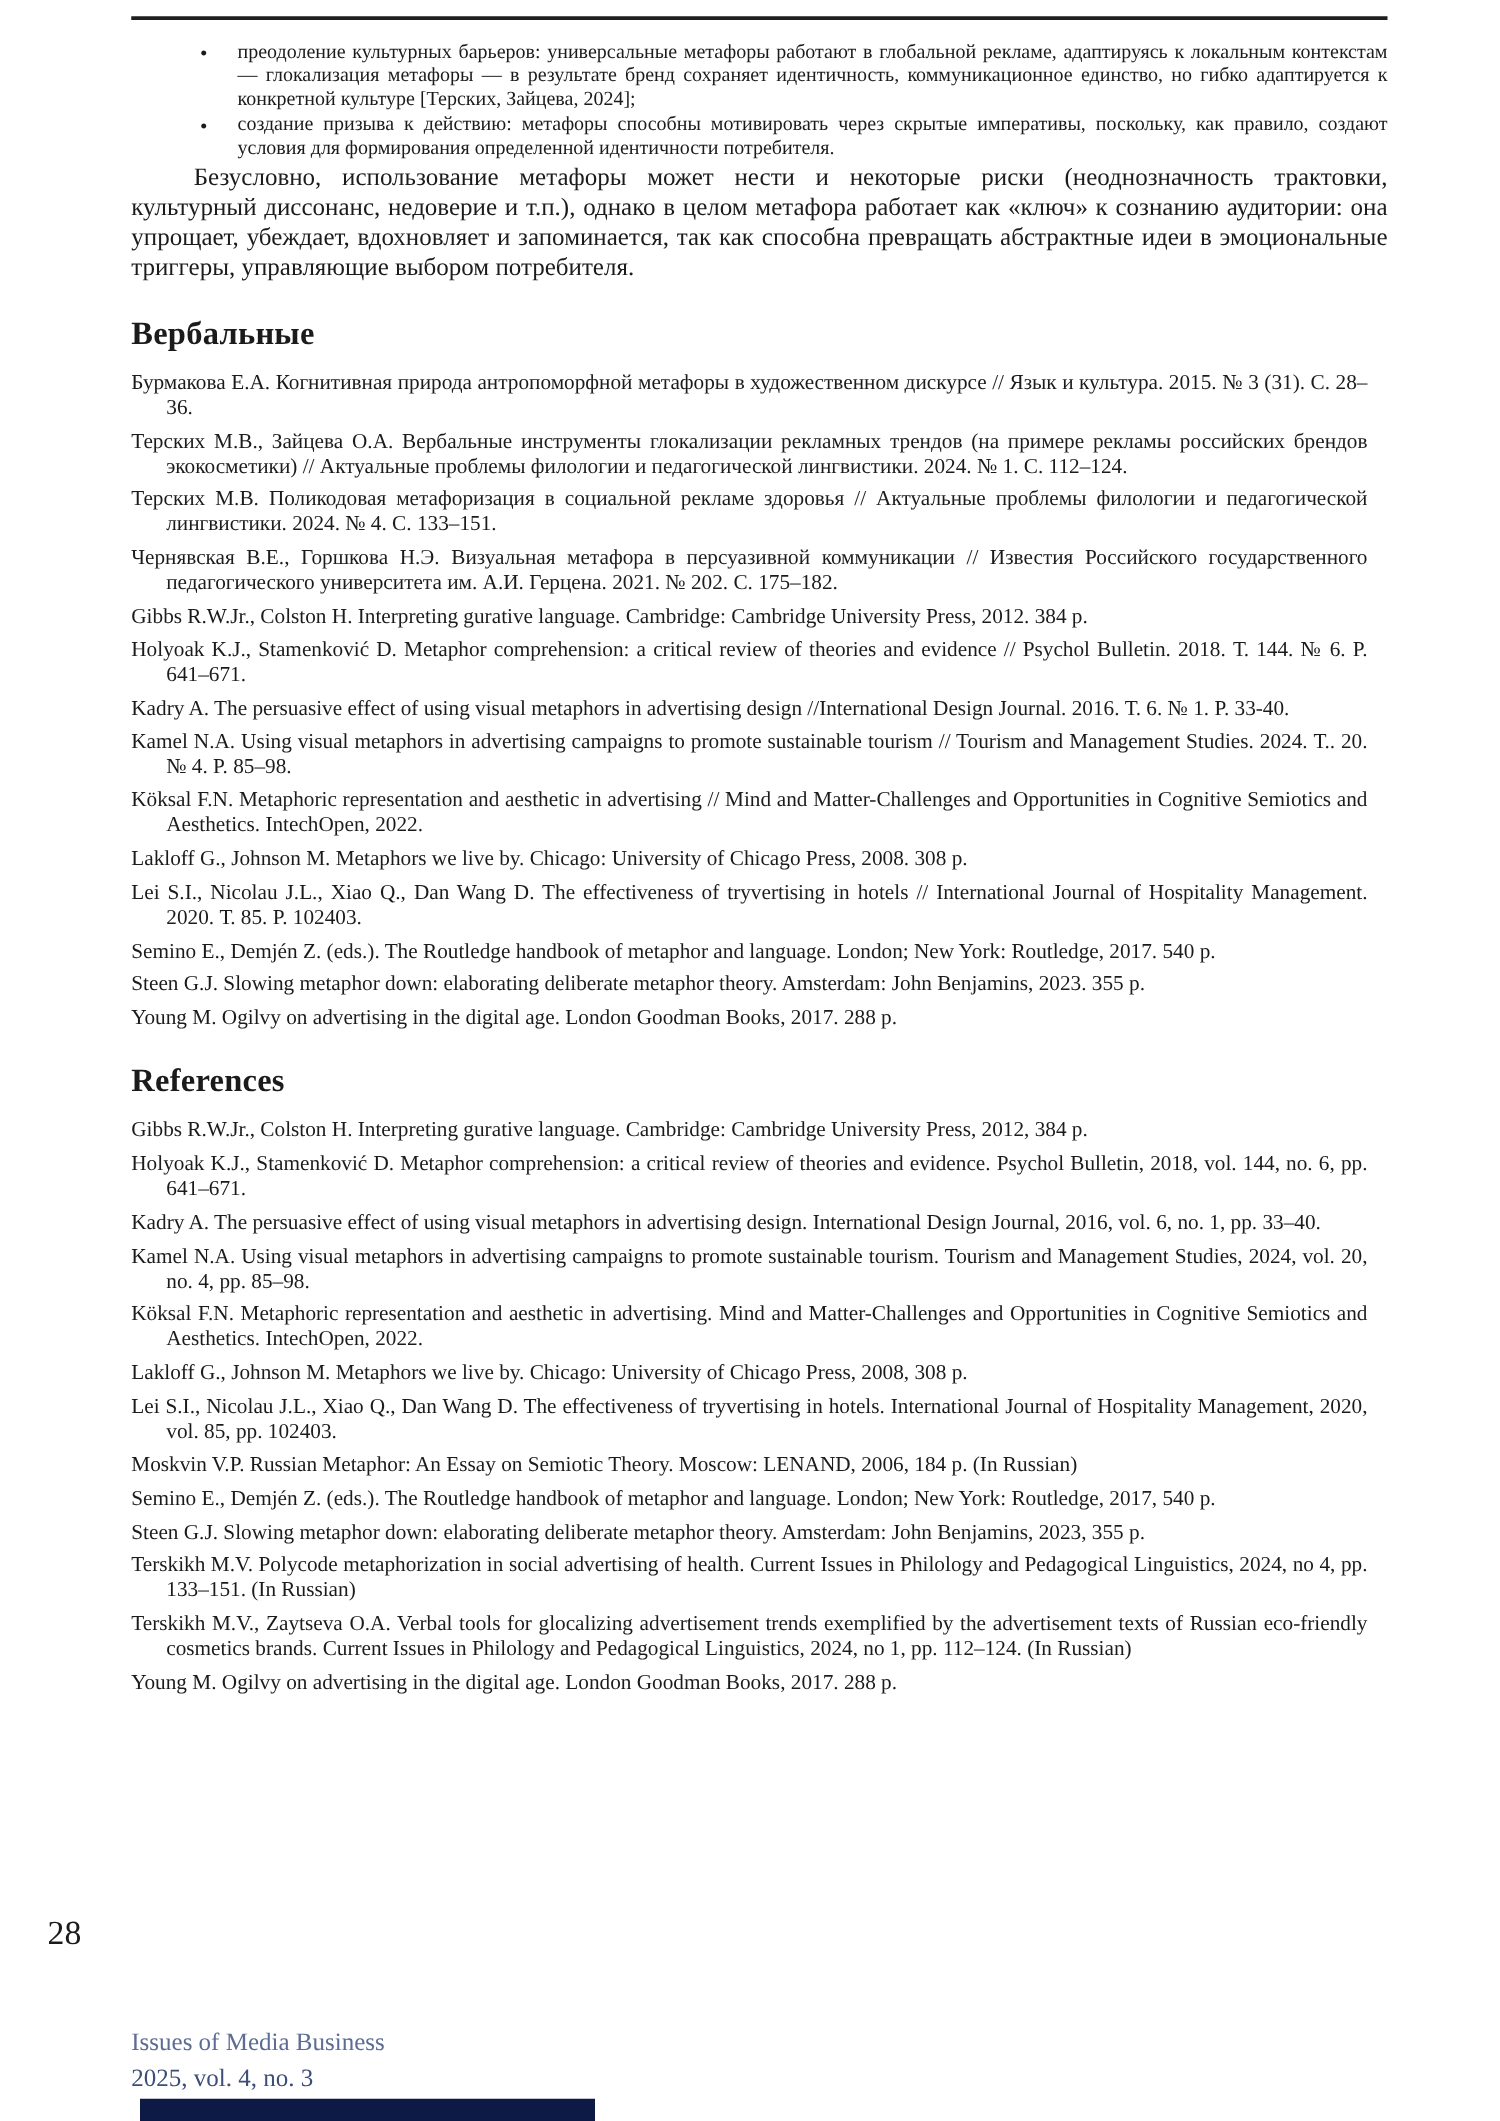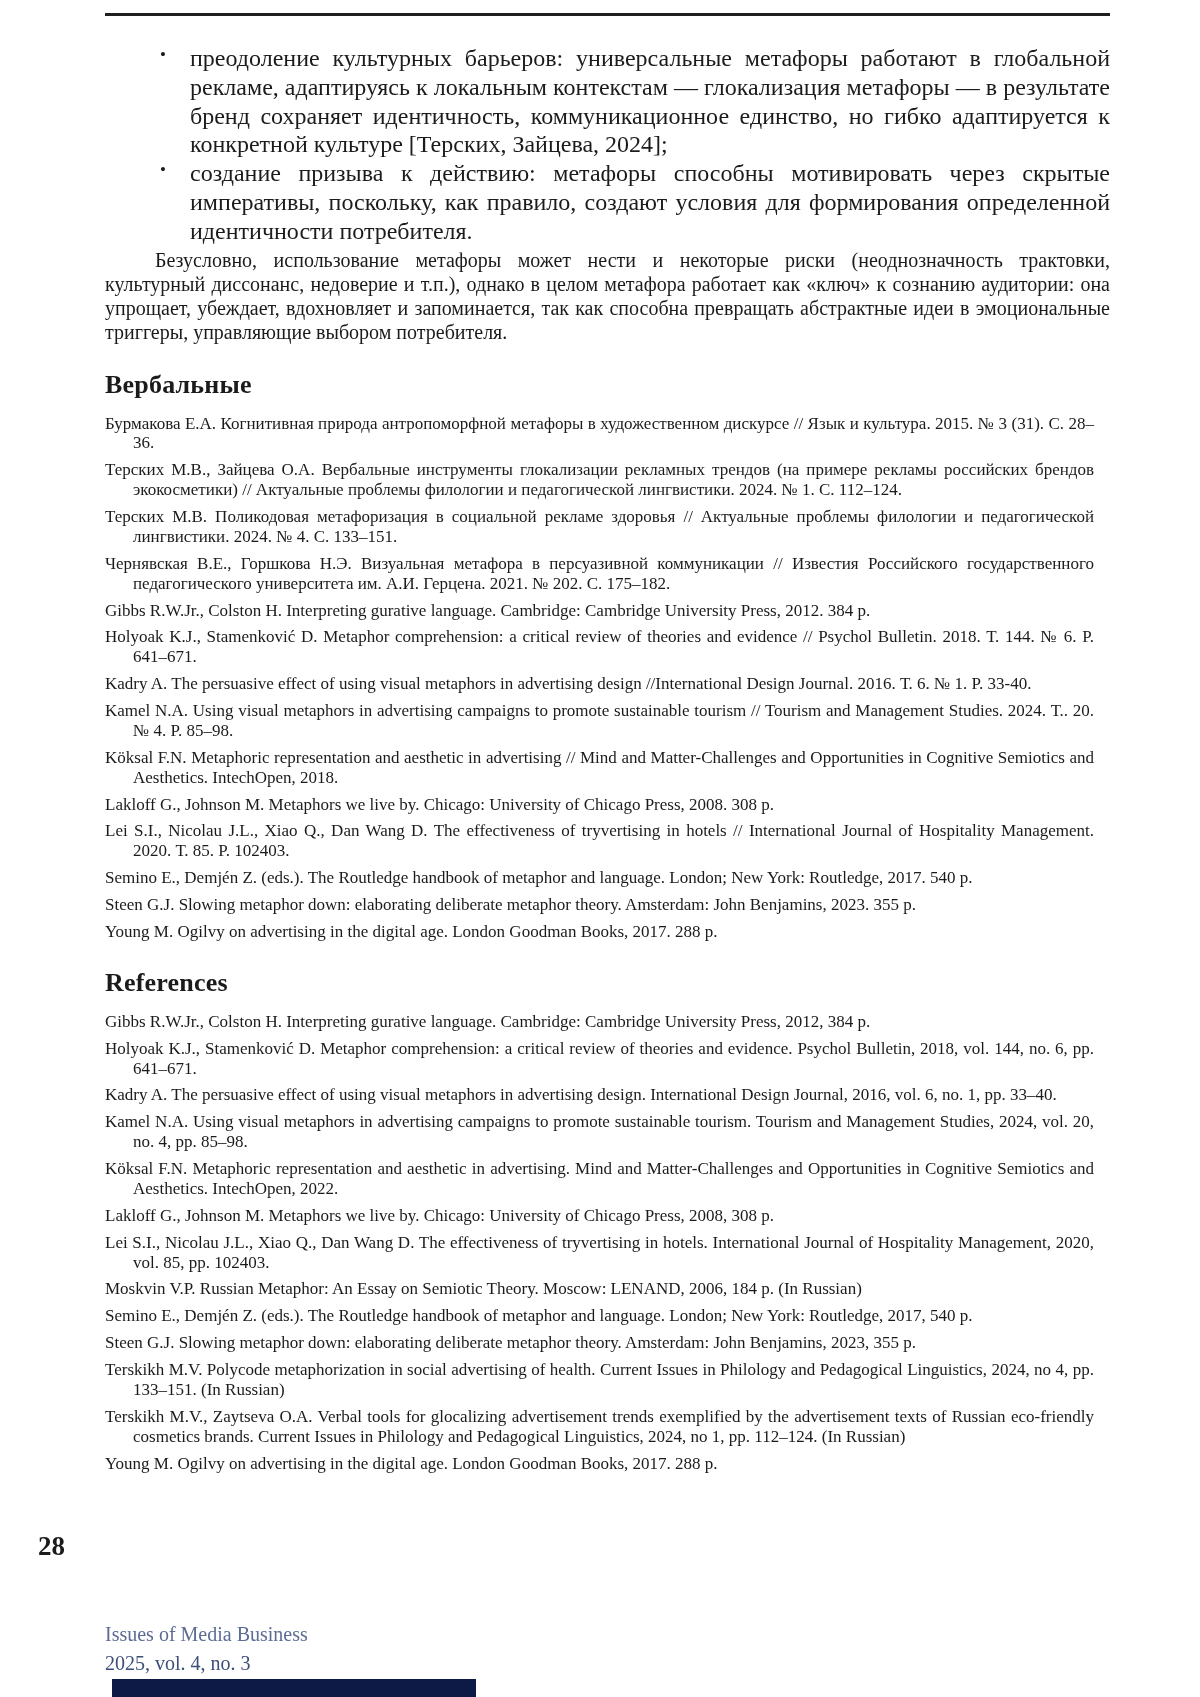--- a/index.html
+++ b/index.html
@@ -20,24 +20,24 @@
     margin-top: 70px;
     text-align: center;
     font-size: 19px;
     letter-spacing: 0.2px;
   }
   .head-rule {
     margin-top: 13px;
     border-bottom: 3px solid var(--rule, #1f1f1f);
   }
   ul.bullets {
-    margin: 28px 0 0 0;
+    margin: 16px 0 0 0;
     padding: 0 0 0 85px;
     list-style: none;
-    font-size: 24px;
+    font-size: 16px;
     line-height: 1.2;
     text-align: justify;
   }
   ul.bullets li { position: relative; }
   ul.bullets li::before {
     content: "\2022";
     position: absolute;
     left: -30px;
     top: 1px;
     font-size: 17px;
@@ -60,21 +60,21 @@
     font-size: 17px;
     line-height: 1.17;
     text-align: justify;
     padding-left: 28px;
     text-indent: -28px;
   }
   .page-number {
     position: absolute;
     left: 38px; top: 1531px;
     font-size: 27px;
-    font-weight: bold;
+    font-weight: normal;
   }
   .footer {
     position: absolute;
     left: 105px; top: 1620px;
     font-size: 20px;
     line-height: 1.45;
   }
   .footer-journal { color: var(--footer-journal, #5d6c94); text-align: right; }
   .footer-issue   { color: var(--footer-issue, #3d4e78); }
   .bottom-bar {
@@ -103,21 +103,21 @@
 
   <div class="ref-list">
       <p>Бурмакова Е.А. Когнитивная природа антропоморфной метафоры в художественном дискурсе // Язык и культура. 2015. № 3 (31). С. 28–36.</p>
       <p>Терских М.В., Зайцева О.А. Вербальные инструменты глокализации рекламных трендов (на примере рекламы российских брендов экокосметики) // Актуальные проблемы филологии и педагогической лингвистики. 2024. № 1. С. 112–124.</p>
       <p>Терских М.В. Поликодовая метафоризация в социальной рекламе здоровья // Актуальные проблемы филологии и педагогической лингвистики. 2024. № 4. С. 133–151.</p>
       <p>Чернявская В.Е., Горшкова Н.Э. Визуальная метафора в персуазивной коммуникации // Известия Российского государственного педагогического университета им. А.И. Герцена. 2021. № 202. С. 175–182.</p>
       <p>Gibbs R.W.Jr., Colston H. Interpreting gurative language. Cambridge: Cambridge University Press, 2012. 384 p.</p>
       <p>Holyoak K.J., Stamenković D. Metaphor comprehension: a critical review of theories and evidence // Psychol Bulletin. 2018. Т. 144. № 6. P. 641–671.</p>
       <p>Kadry A. The persuasive effect of using visual metaphors in advertising design //International Design Journal. 2016. Т. 6. № 1. P. 33-40.</p>
       <p>Kamel N.A. Using visual metaphors in advertising campaigns to promote sustainable tourism // Tourism and Management Studies. 2024. Т.. 20. № 4. P. 85–98.</p>
-      <p>Köksal F.N. Metaphoric representation and aesthetic in advertising // Mind and Matter-Challenges and Opportunities in Cognitive Semiotics and Aesthetics. IntechOpen, 2018.</p>
+      <p>Köksal F.N. Metaphoric representation and aesthetic in advertising // Mind and Matter-Challenges and Opportunities in Cognitive Semiotics and Aesthetics. IntechOpen, 2022.</p>
       <p>Lakloff G., Johnson M. Metaphors we live by. Chicago: University of Chicago Press, 2008. 308 p.</p>
       <p>Lei S.I., Nicolau J.L., Xiao Q., Dan Wang D. The effectiveness of tryvertising in hotels // International Journal of Hospitality Management. 2020. Т. 85. P. 102403.</p>
       <p>Semino E., Demjén Z. (eds.). The Routledge handbook of metaphor and language. London; New York: Routledge, 2017. 540 p.</p>
       <p>Steen G.J. Slowing metaphor down: elaborating deliberate metaphor theory. Amsterdam: John Benjamins, 2023. 355 p.</p>
       <p>Young M. Ogilvy on advertising in the digital age. London Goodman Books, 2017. 288 p.</p>
     </div>
 
   <h2 class="section-heading">References</h2>
 
   <div class="ref-list">

